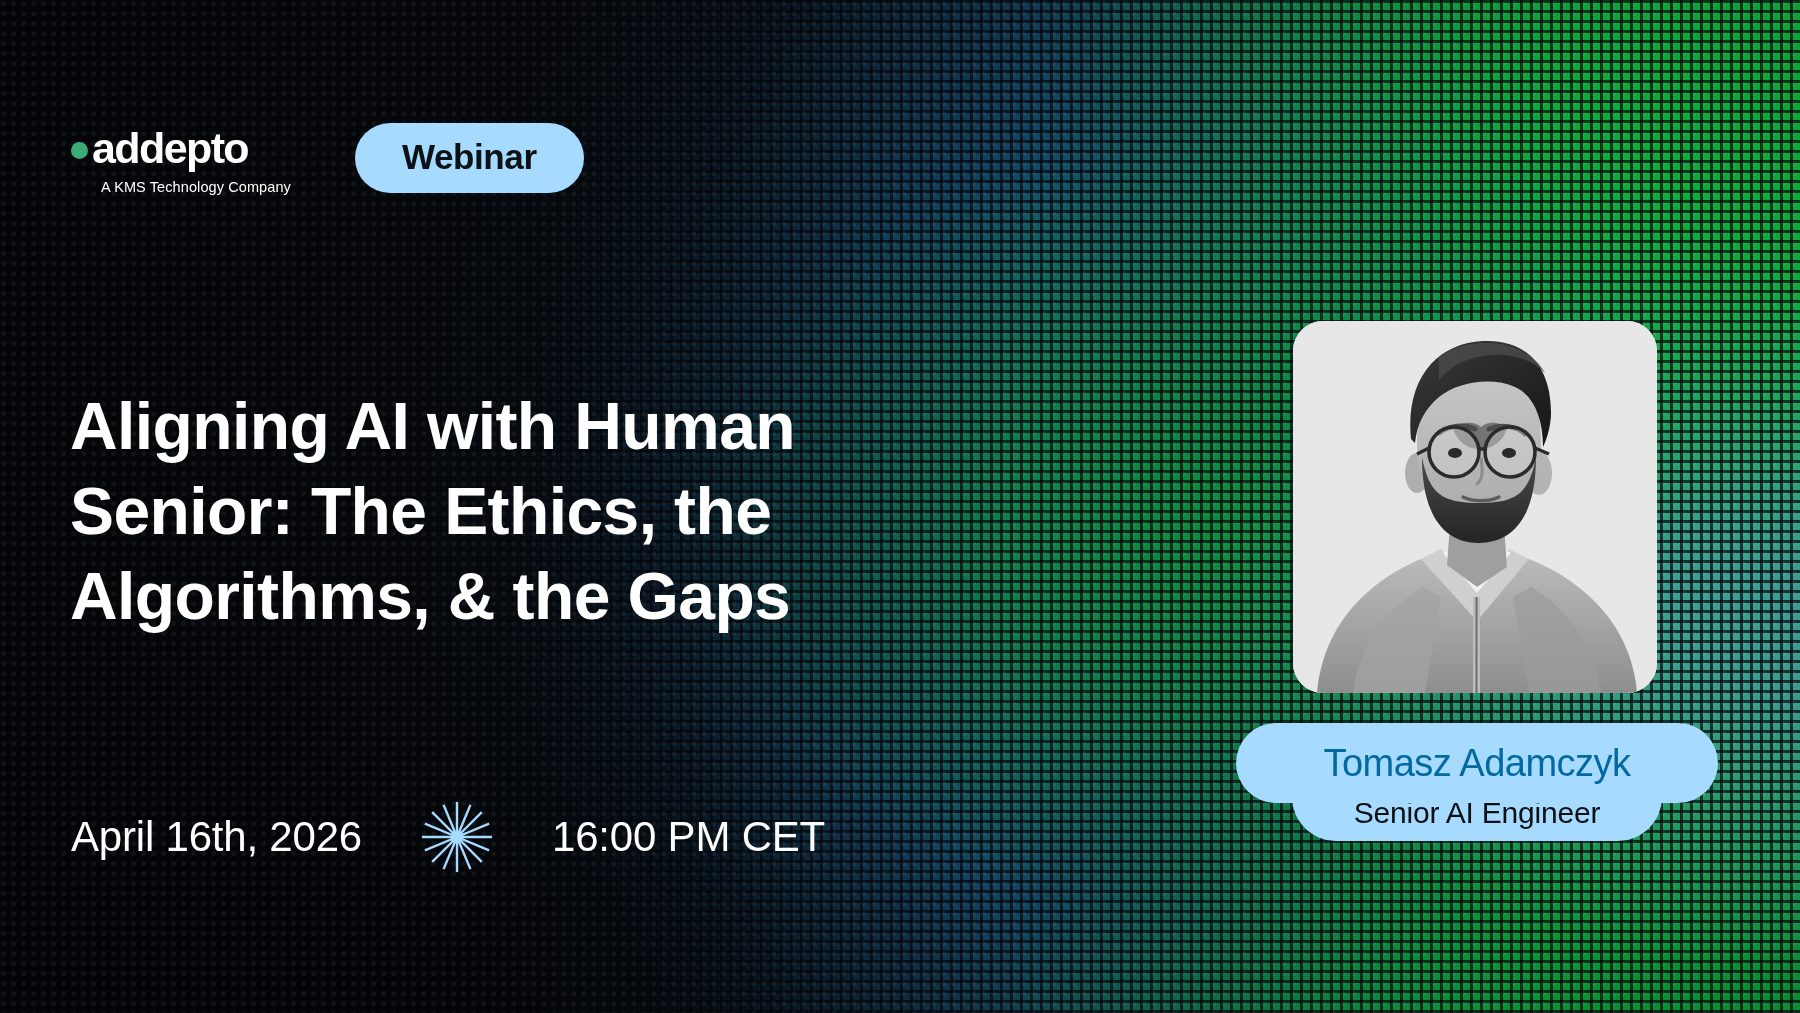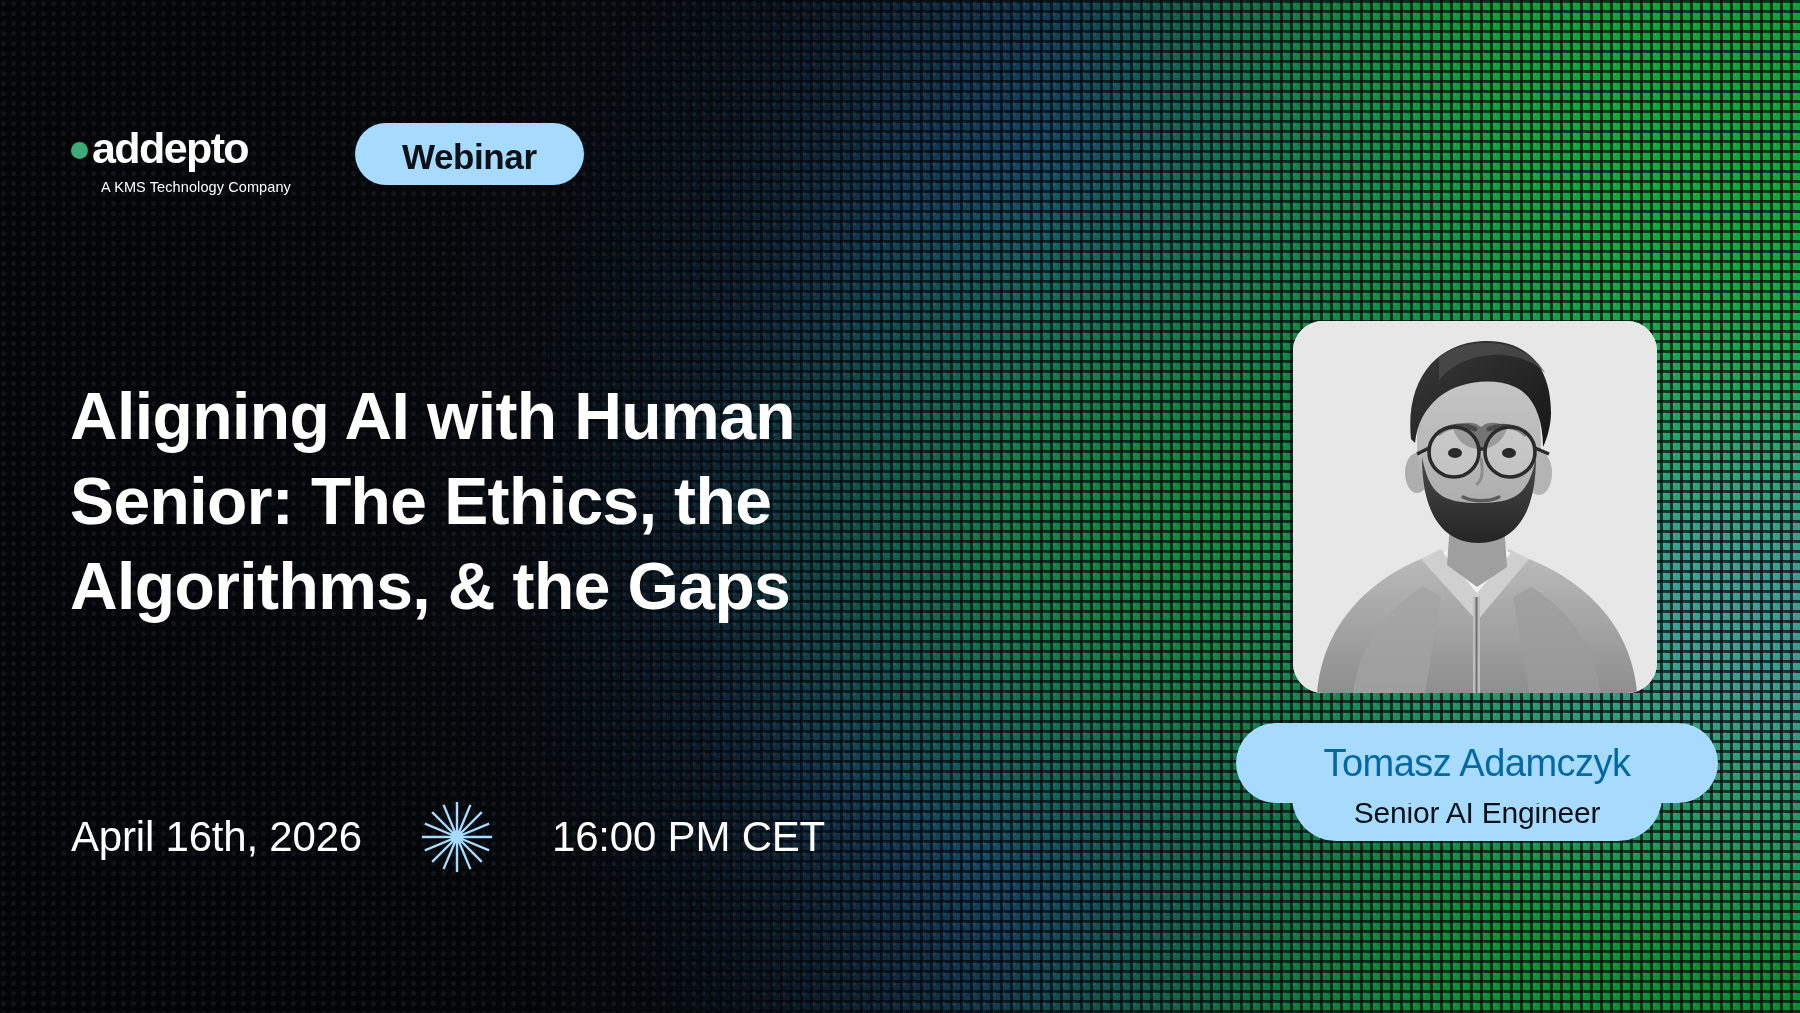--- a/index.html
+++ b/index.html
@@ -112,32 +112,32 @@
     color: #ffffff;
     letter-spacing: 0.1px;
     padding-left: 18px;
   }
   .badge-webinar {
     margin-left: 52px;
     margin-top: -4px;
     background: #a6daff;
     color: #0c1116;
     border-radius: 999px;
-    padding: 14px 47px 8px;
+    padding: 14px 47px 16px;
     font-size: 35px;
     font-weight: 700;
     letter-spacing: -0.4px;
     white-space: nowrap;
   }
 
   
   .title {
     position: absolute;
     left: 70px;
-    top: 330px;
+    top: 340px;
     width: 1030px;
     color: #ffffff;
     font-size: 66px;
     font-weight: 700;
     line-height: 1.29;
     letter-spacing: -0.6px;
   }
   .title .ln { display: block; }
 
   

